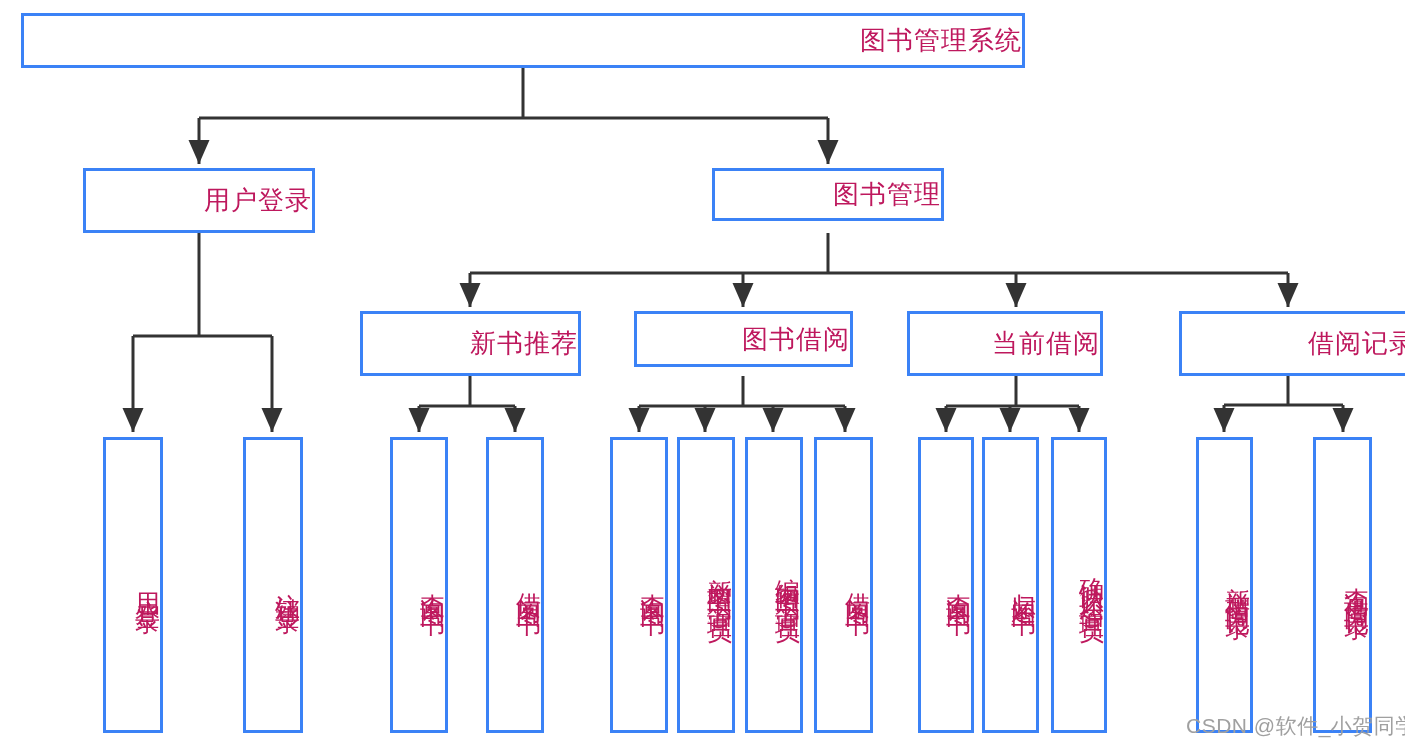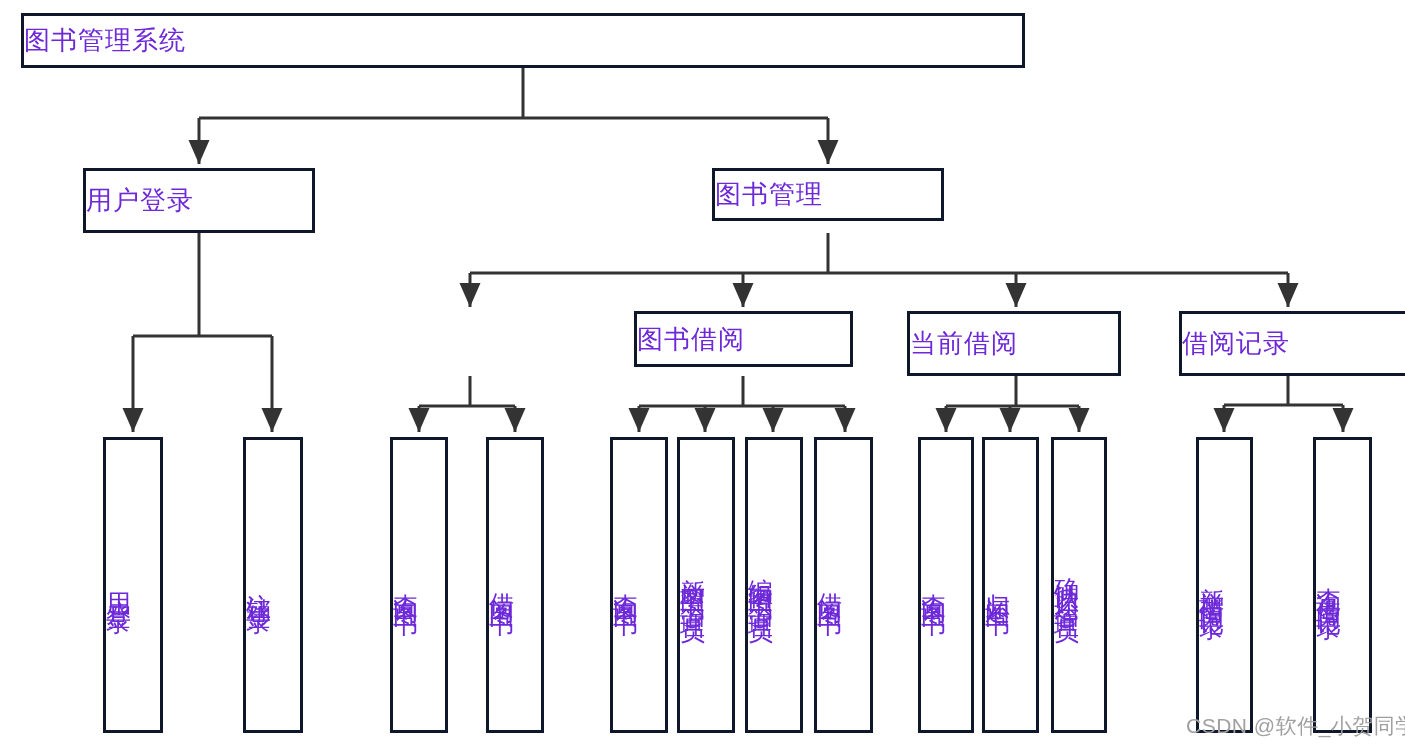--- a/index.html
+++ b/index.html
@@ -3,22 +3,22 @@
 <meta charset="utf-8">
 <style>
   html, body { margin:0; padding:0; background:#ffffff; }
   .canvas {
     position:relative; width:1405px; height:747px; background:#ffffff;
     font-family:"Liberation Sans","DejaVu Sans",sans-serif; overflow:hidden;
   }
   svg.connectors { position:absolute; left:0; top:0; z-index:1; }
   .node {
     position:absolute; box-sizing:border-box; background:#ffffff;
-    border:3px solid #0f172a; color:#6d28d9; z-index:2;
-    display:flex; align-items:center; justify-content:flex-start;
+    border:3px solid #3b82f6; color:#be185d; z-index:2;
+    display:flex; align-items:center; justify-content:flex-end;
   }
   .node.h span { font-size:26px; letter-spacing:1px; white-space:nowrap; }
   .node.v span {
     writing-mode:vertical-rl; text-orientation:mixed;
     font-size:25px; line-height:1; letter-spacing:6px; white-space:nowrap;
   }
   .watermark {
     position:absolute; left:1186px; top:712px; z-index:5;
     font-size:21px; color:#a0a0a0; white-space:nowrap; letter-spacing:0.5px;
   }
@@ -72,24 +72,27 @@
     <span>图书管理系统</span>
   </div>
 
   <div class="node h" style="left:83px; top:168px; width:232px; height:65px;">
     <span>用户登录</span>
   </div>
   <div class="node h" style="left:712px; top:168px; width:232px; height:53px;">
     <span>图书管理</span>
   </div>
 
+  <div class="node h" style="left:360px; top:311px; width:221px; height:65px;">
+    <span>新书推荐</span>
+  </div>
   <div class="node h" style="left:634px; top:311px; width:219px; height:56px;">
     <span>图书借阅</span>
   </div>
-  <div class="node h" style="left:907px; top:311px; width:214px; height:65px;">
+  <div class="node h" style="left:907px; top:311px; width:196px; height:65px;">
     <span>当前借阅</span>
   </div>
   <div class="node h" style="left:1179px; top:311px; width:240px; height:65px;">
     <span>借阅记录</span>
   </div>
 
   <div class="node v" style="left:103px; top:437px; width:60px; height:296px;">
     <span>用户登录</span>
   </div>
   <div class="node v" style="left:243px; top:437px; width:60px; height:296px;">

